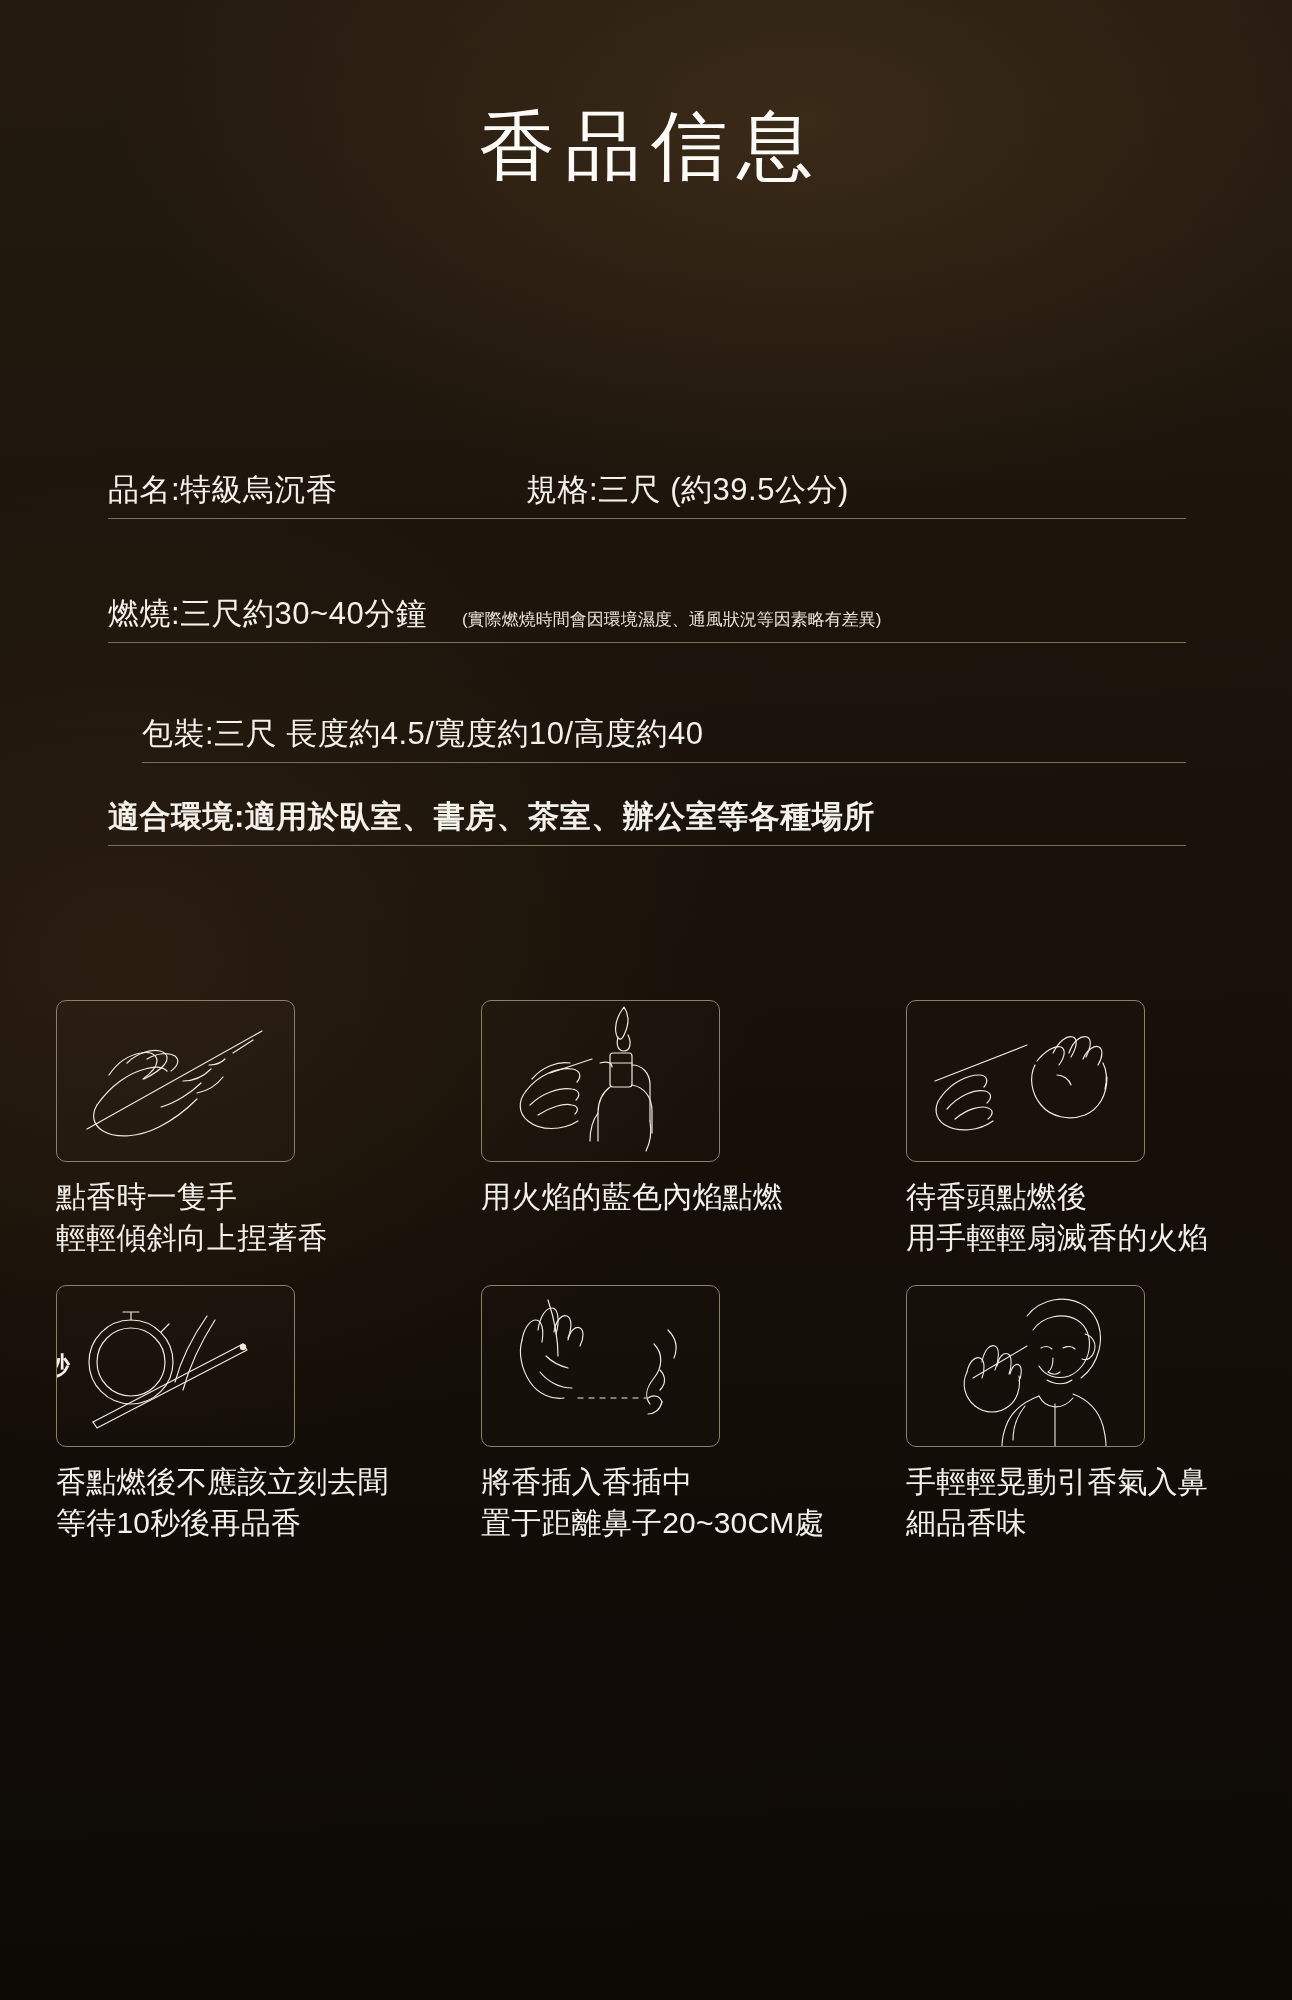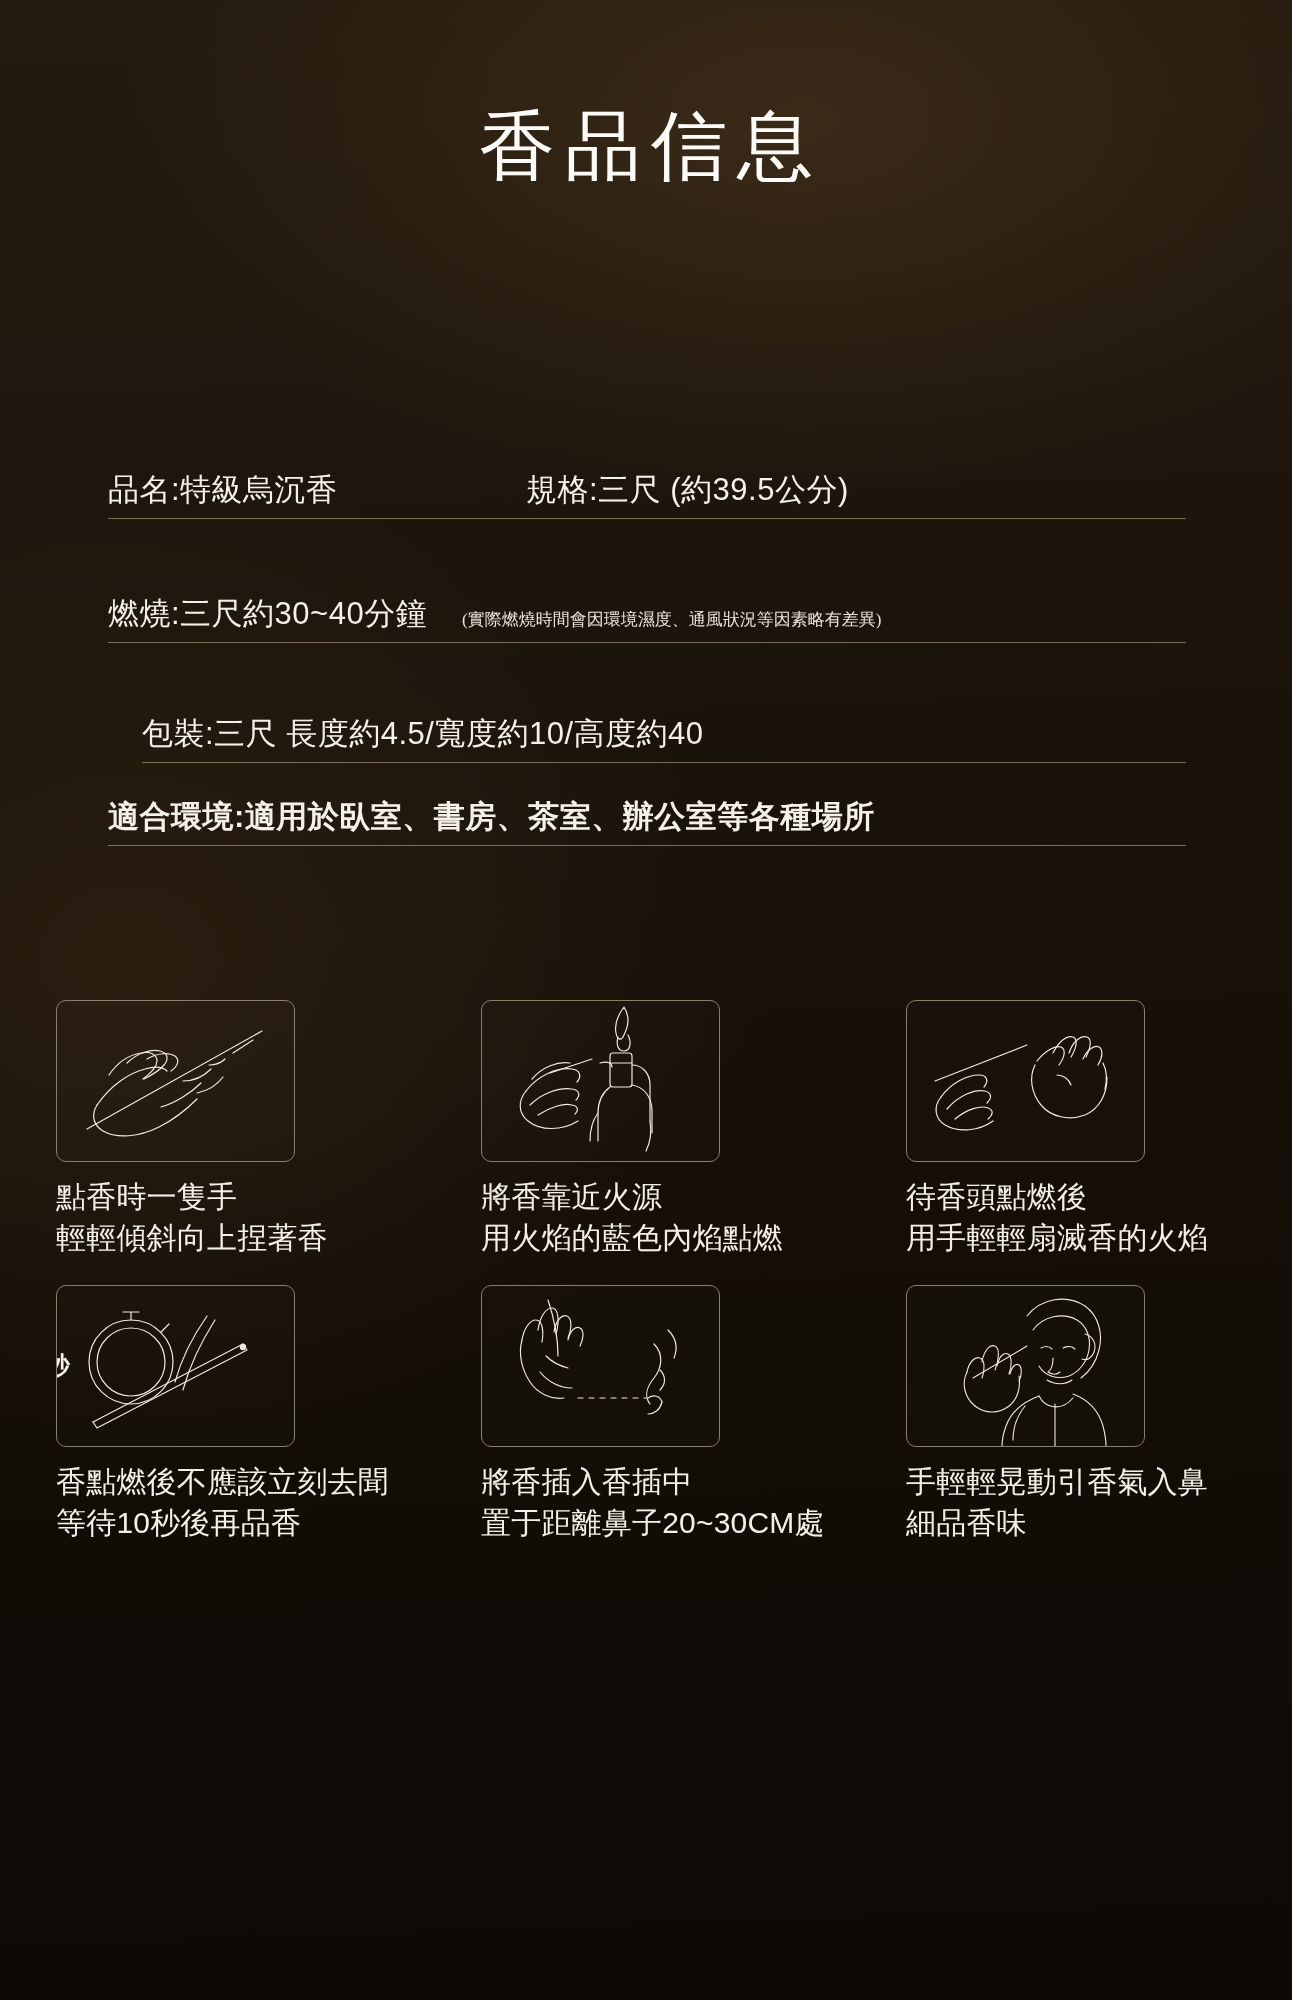--- a/index.html
+++ b/index.html
@@ -64,21 +64,20 @@
   .spec-left  { left: 0; }
   .spec-mid   { left: 418px; }
   .spec-note {
     position: absolute;
     left: 354px;
     bottom: 11px;
     font-size: 17px;
     letter-spacing: 0px;
     color: #e9e4d9;
     white-space: nowrap;
-    font-family: Liberation Serif, serif;
   }
 
   
   .steps {
     position: absolute;
     top: 1000px;
     left: 56px;
     width: 1185px;
     display: grid;
     grid-template-columns: repeat(3, 335px);
@@ -178,21 +177,20 @@
           <path d="M56 114 c12-8 26-12 34-10 c6 1 7 5 3 9"></path>
           <path d="M44 90 c-8 10-8 22 2 30 c12 10 34 10 50 0"></path>
           <path d="M150 64 c10 0 18 8 18 20 v36"></path>
           <path d="M150 84 c12 2 20 12 20 26 v22"></path>
           <path d="M128 86 c-8 6-12 16-12 26 v28"></path>
           <path d="M116 112 c-6 8-8 18-8 28"></path>
           <path d="M168 120 c2 12 0 22-4 30"></path>
         </svg>
       </div>
       <div class="caption">
-        <div>將香靠近火源</div>
         <div>用火焰的藍色內焰點燃</div>
       </div>
     </div>
 
     <div class="step">
       <div class="frame">
         <svg viewBox="0 0 237 160" width="237" height="160" fill="none" stroke="#efeade" stroke-width="1.2" stroke-linecap="round" stroke-linejoin="round">
           <path d="M28 80 L120 44"></path>
           <path d="M34 96 c10-14 26-22 38-22 c8 0 10 6 5 12"></path>
           <path d="M40 108 c12-14 28-20 38-18 c7 2 7 7 2 12"></path>

